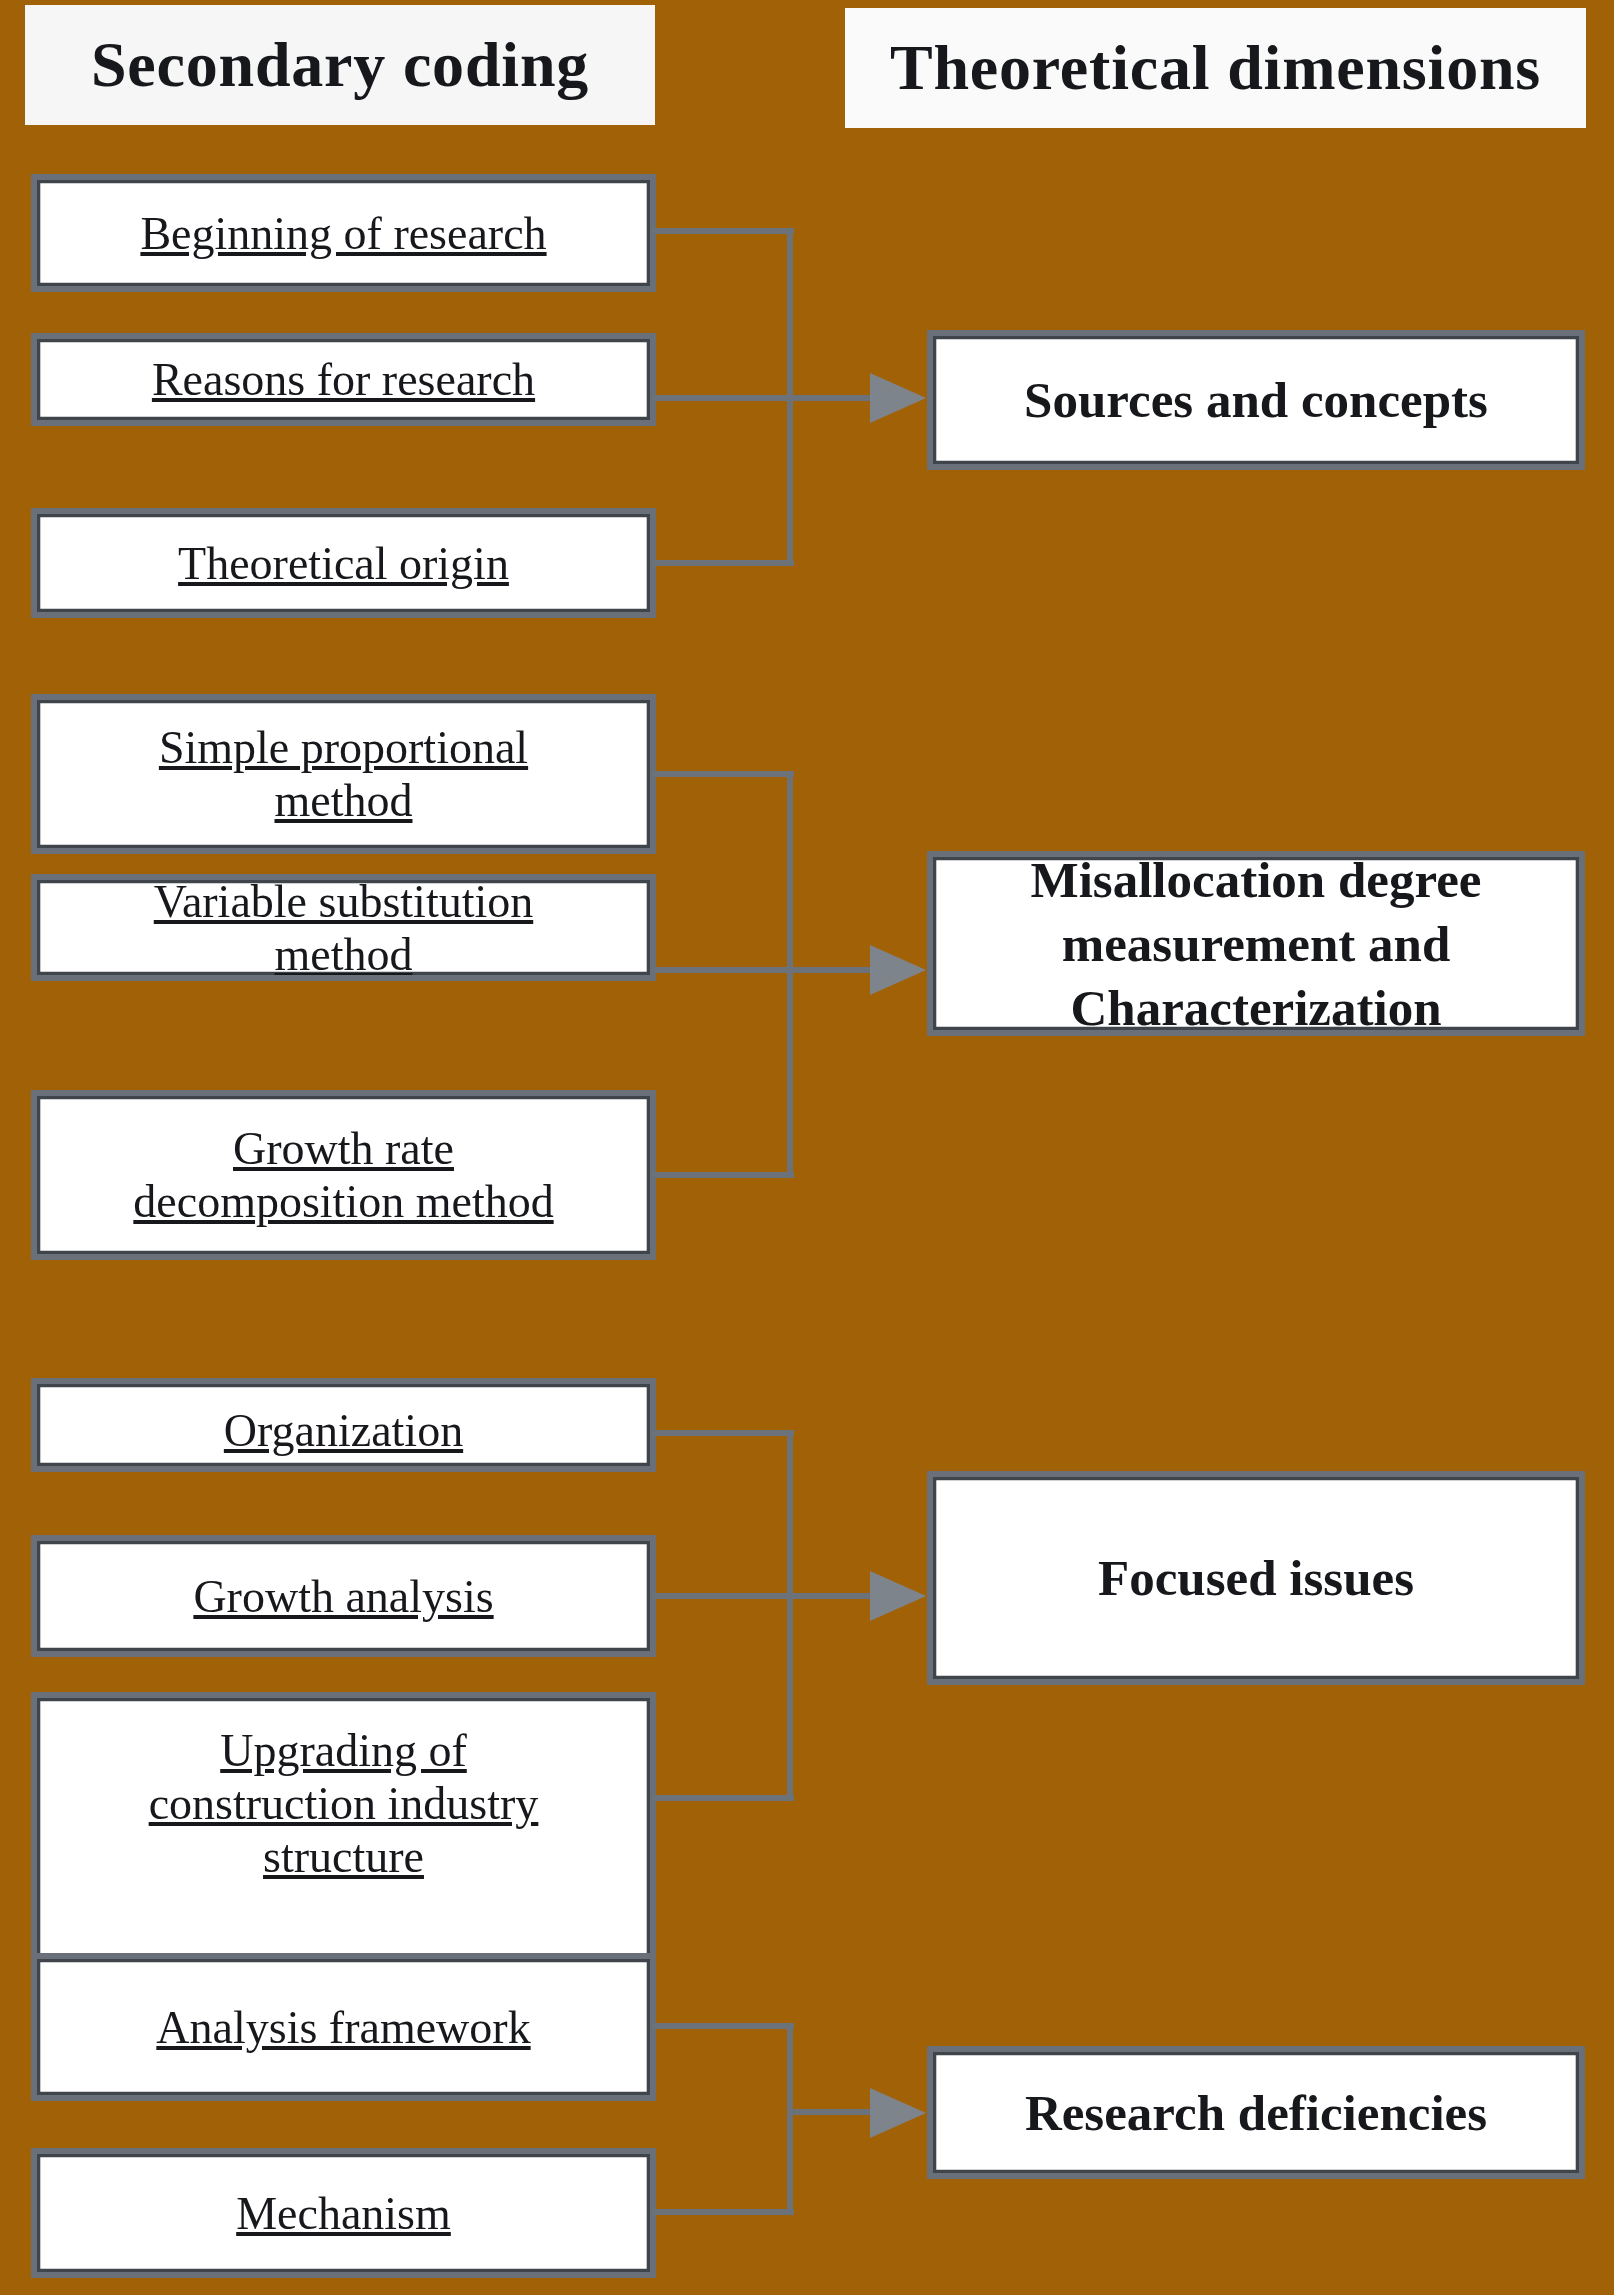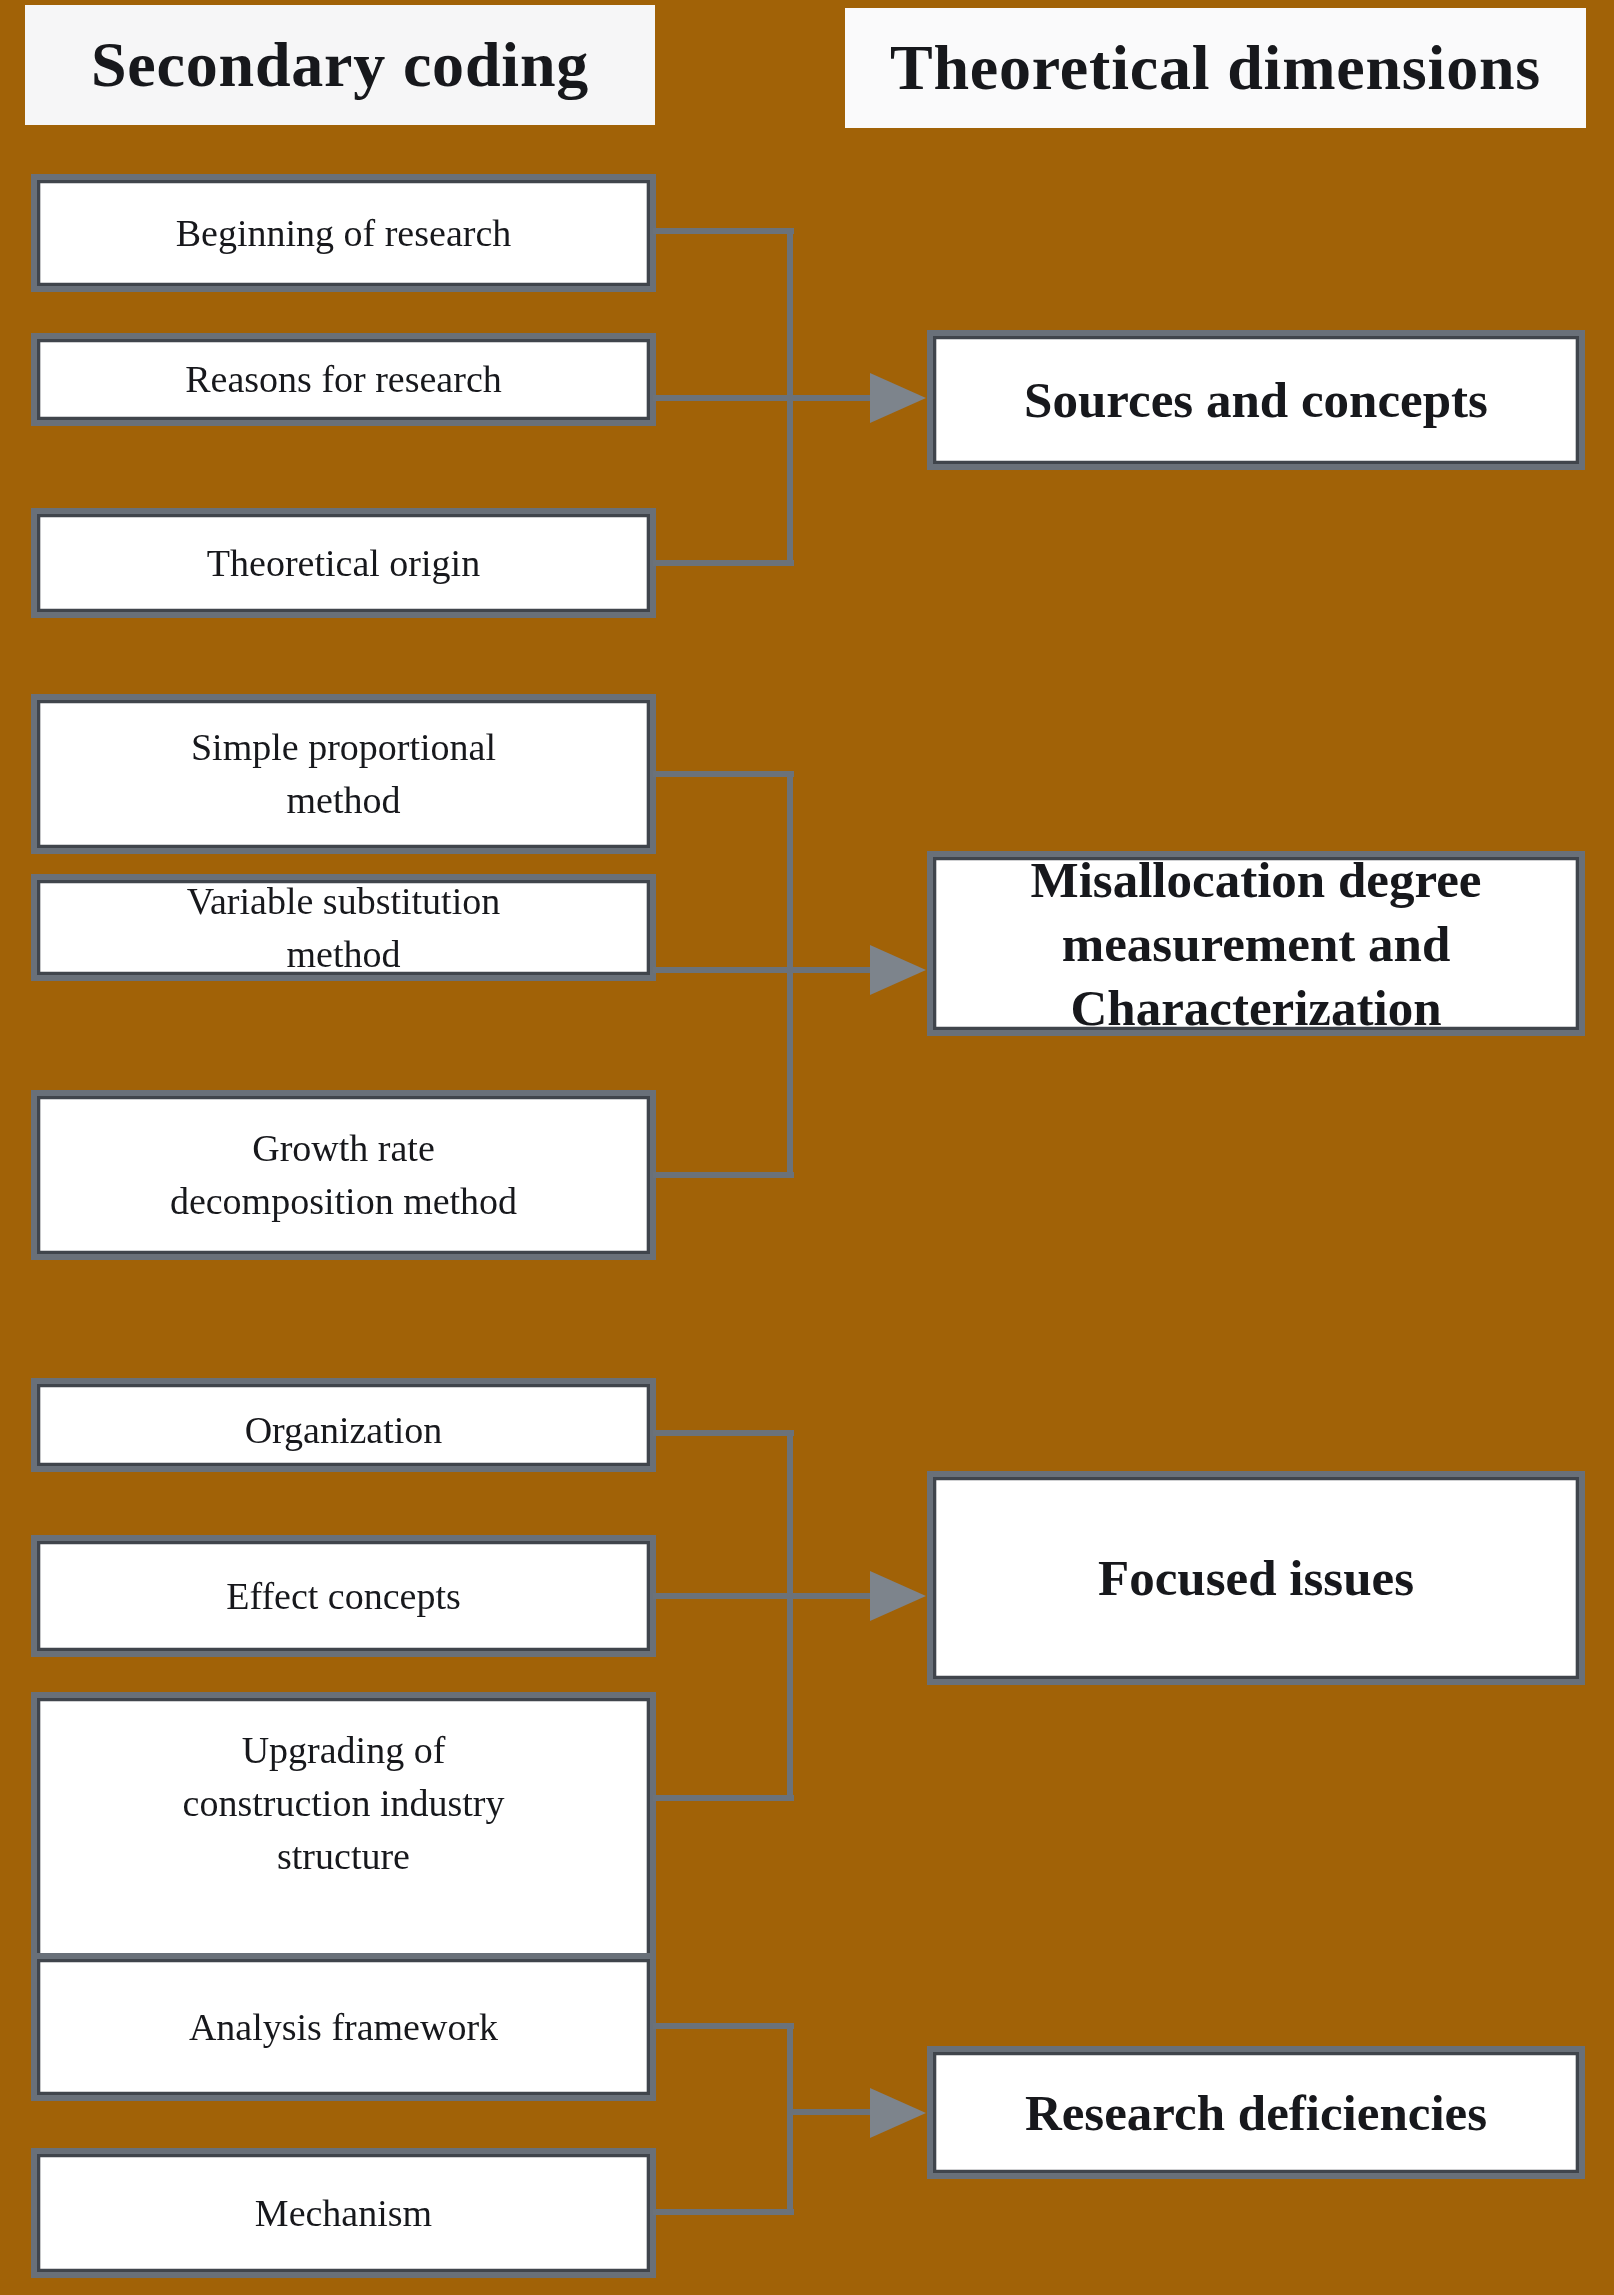--- a/index.html
+++ b/index.html
@@ -33,22 +33,23 @@
     align-items: center;
     justify-content: center;
     text-align: center;
     color: var(--text);
     overflow: hidden;
     white-space: pre-line;
   }
   .src {
     left: 31px;
     width: 625px;
-    font-size: 38px;
+    font-size: 46px;
     line-height: 53px;
+    text-decoration: underline;
   }
   .tgt {
     left: 927px;
     width: 658px;
     font-size: 51px;
     line-height: 64px;
     font-weight: bold;
   }
   .clip-top { align-items: flex-start; }
   .h-line { position: absolute; height: 5.8px; background: var(--line); }
@@ -75,21 +76,21 @@
 
   <div class="box src" style="top:694px;height:160px;">Simple proportional
 method</div>
   <div class="box src" style="top:874px;height:107px;">Variable substitution
 method</div>
   <div class="box src" style="top:1090px;height:170px;">Growth rate
 decomposition method</div>
 
   <div class="box src clip-top" style="top:1378px;height:94px;padding-top:20px;">Organization
 management</div>
-  <div class="box src" style="top:1535px;height:122px;">Effect concepts</div>
+  <div class="box src" style="top:1535px;height:122px;">Growth analysis</div>
   <div class="box src clip-top" style="top:1692px;height:272px;padding-top:26px;">Upgrading of
 construction industry
 structure</div>
 
   <div class="box src" style="top:1953px;height:148px;">Analysis framework</div>
   <div class="box tgt" style="top:330px;height:140px;">Sources and concepts</div>
 
   <div class="box src" style="top:2148px;height:130px;">Mechanism</div>
   <div class="box tgt" style="top:851px;height:185px;">Misallocation degree
 measurement and

